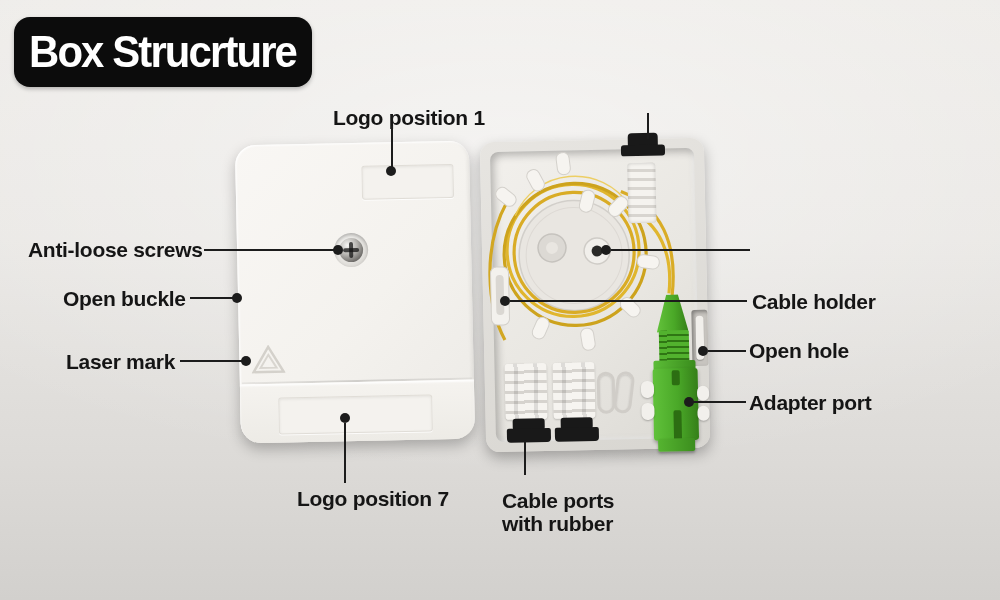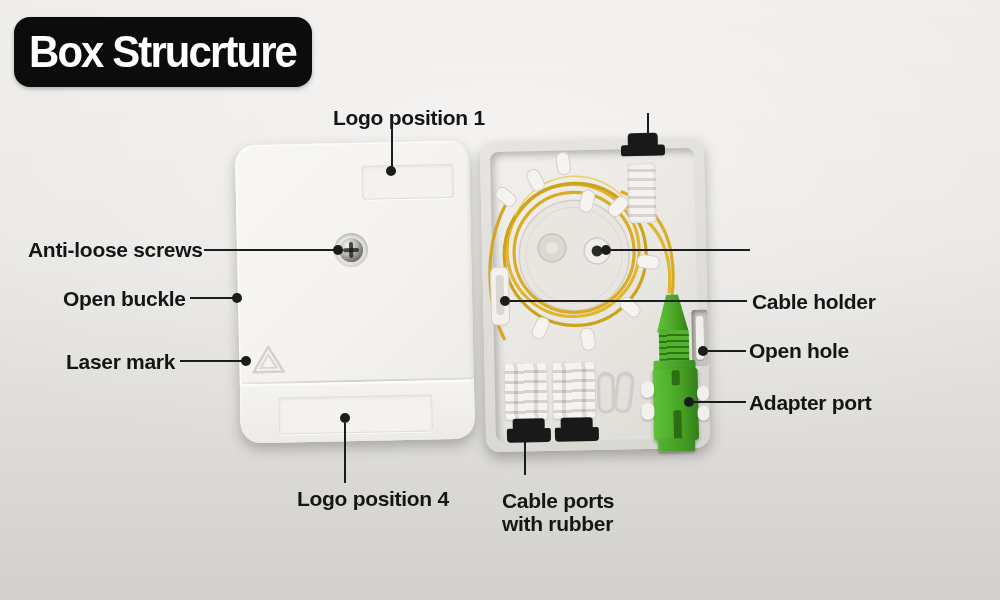--- a/index.html
+++ b/index.html
@@ -238,21 +238,21 @@
   <div class="abs dot" style="left:333px;top:245px;"></div>
 
   <div class="abs callout" style="left:63px;top:288px;">Open buckle</div>
   <div class="abs hline" style="left:190px;top:297px;width:44px;"></div>
   <div class="abs dot" style="left:232px;top:293px;"></div>
 
   <div class="abs callout" style="left:60px;top:351px;margin-left:6px;">Laser mark</div>
   <div class="abs hline" style="left:180px;top:360px;width:63px;"></div>
   <div class="abs dot" style="left:241px;top:356px;"></div>
 
-  <div class="abs callout" style="left:297px;top:488px;">Logo position 4</div>
+  <div class="abs callout" style="left:297px;top:488px;">Logo position 7</div>
   <div class="abs vline" style="left:344px;top:423px;height:60px;"></div>
   <div class="abs dot" style="left:340px;top:413px;"></div>
 
   <div class="abs callout" style="left:502px;top:490px;">Cable ports</div>
   <div class="abs callout" style="left:502px;top:513px;">with rubber</div>
   <div class="abs vline" style="left:524px;top:441px;height:34px;"></div>
 
   <div class="abs hline" style="left:611px;top:249px;width:139px;"></div>
   <div class="abs dot" style="left:601px;top:245px;"></div>
 

